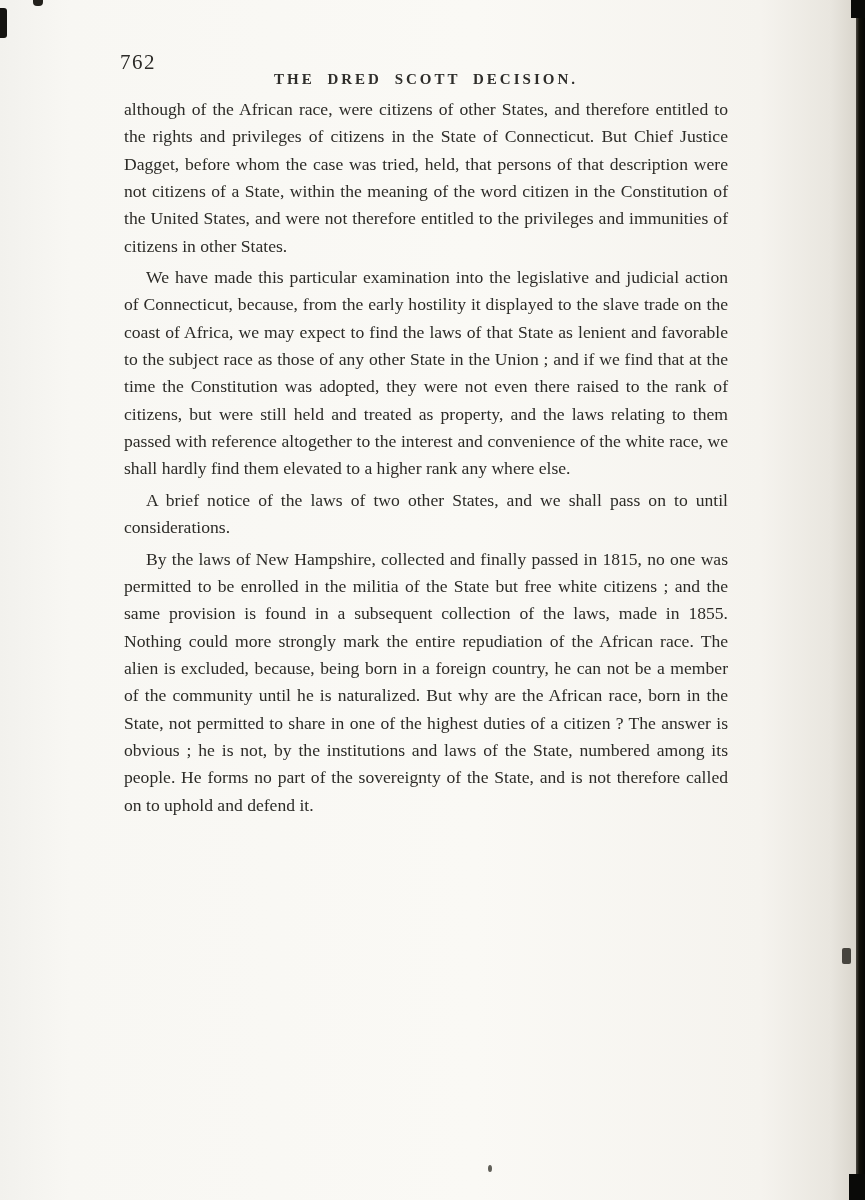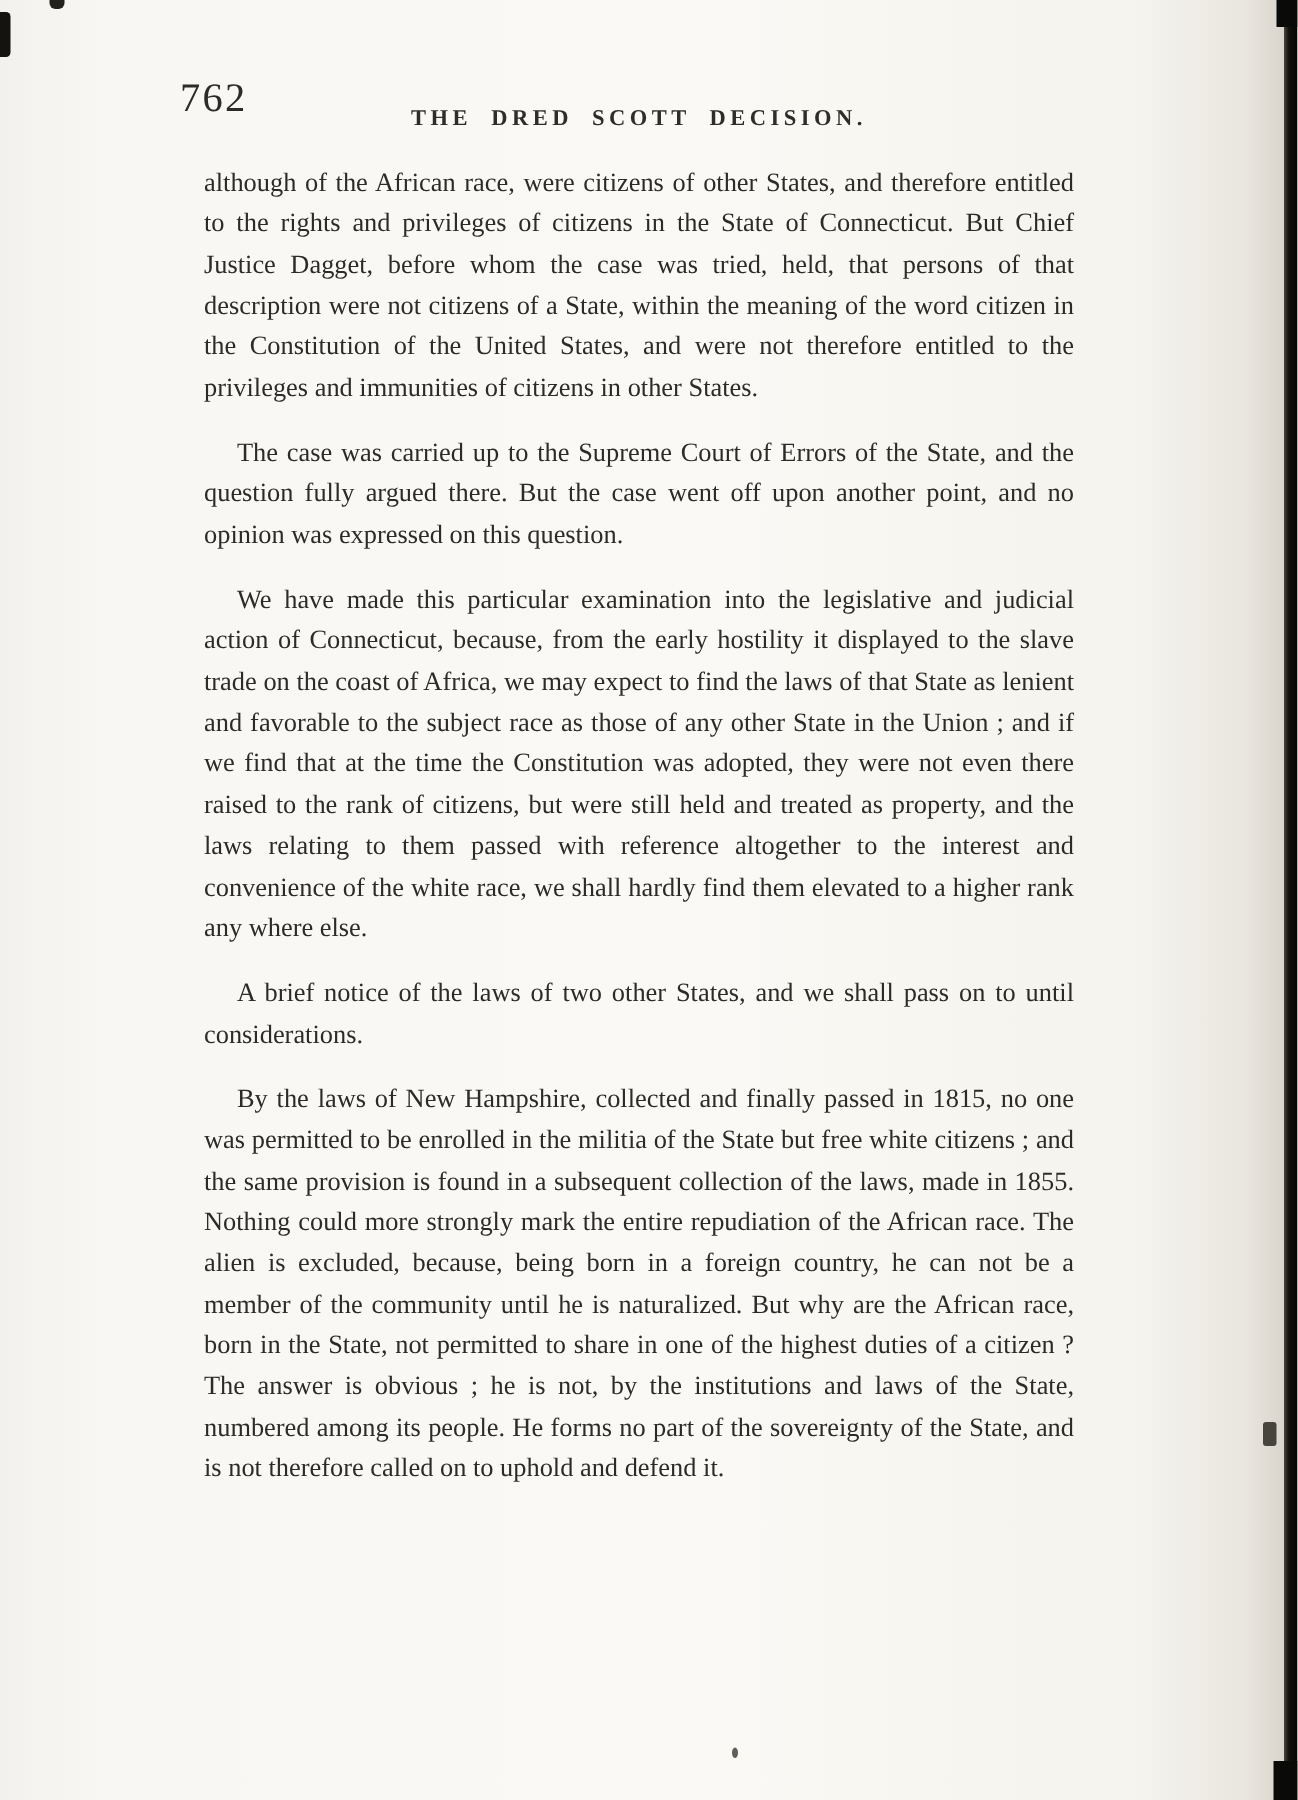--- a/index.html
+++ b/index.html
@@ -97,21 +97,21 @@
     position: absolute;
     top: 48px;
     left: 120px;
     width: 612px;
     height: 28px;
   }
   .page-number {
     position: absolute;
     left: 0;
     top: 2px;
-    font-size: 27px;
+    font-size: 21px;
     letter-spacing: 1.5px;
     color: #2c2b28;
   }
   .running-title {
     position: absolute;
     left: 0;
     right: 0;
     top: 3px;
     text-align: center;
     font-size: 15px;
@@ -126,21 +126,21 @@
   .body-text {
     position: absolute;
     top: 92px;
     left: 120px;
     width: 612px;
     color: #2c2b27;
     font-size: 17.6px;
     line-height: 27.35px;
     text-align: justify;
   }
-  .para { margin: 16px; }
+  .para { margin: 4px; }
   .para.indent { text-indent: 22px; }
 </style>
 </head>
 <body>
 
 <div class="page-scan"></div>
 
 <div class="binding-strip"></div>
 <div class="binding-notch-top"></div>
 <div class="binding-notch-bottom"></div>
@@ -149,17 +149,16 @@
 <div class="artifact-right-speck"></div>
 <div class="artifact-bottom-speck"></div>
 
 <div class="page-header">
   <span class="page-number">762</span>
   <span class="running-title">THE DRED SCOTT DECISION.</span>
 </div>
 
 <div class="body-text">
     <p class="para">although of the African race, were citizens of other States, and therefore entitled to the rights and privileges of citizens in the State of Connecticut. But Chief Justice Dagget, before whom the case was tried, held, that persons of that description were not citizens of a State, within the meaning of the word citizen in the Constitution of the United States, and were not therefore entitled to the privileges and immunities of citizens in other States.</p>
-    <p class="para indent">The case was carried up to the Supreme Court of Errors of the State, and the question fully argued there. But the case went off upon another point, and no opinion was expressed on this question.</p>
     <p class="para indent">We have made this particular examination into the legislative and judicial action of Connecticut, because, from the early hostility it displayed to the slave trade on the coast of Africa, we may expect to find the laws of that State as lenient and favorable to the subject race as those of any other State in the Union ; and if we find that at the time the Constitution was adopted, they were not even there raised to the rank of citizens, but were still held and treated as property, and the laws relating to them passed with reference altogether to the interest and convenience of the white race, we shall hardly find them elevated to a higher rank any where else.</p>
     <p class="para indent">A brief notice of the laws of two other States, and we shall pass on to until considerations.</p>
     <p class="para indent">By the laws of New Hampshire, collected and finally passed in 1815, no one was permitted to be enrolled in the militia of the State but free white citizens ; and the same provision is found in a subsequent collection of the laws, made in 1855.  Nothing could more strongly mark the entire repudiation of the African race.  The alien is excluded, because, being born in a foreign country, he can not be a member of the community until he is naturalized.  But why are the African race, born in the State, not permitted to share in one of the highest duties of a citizen ? The answer is obvious ; he is not, by the institutions and laws of the State, numbered among its people.  He forms no part of the sovereignty of the State, and is not therefore called on to uphold and defend it.</p>
   </div>
 
 </body></html>

